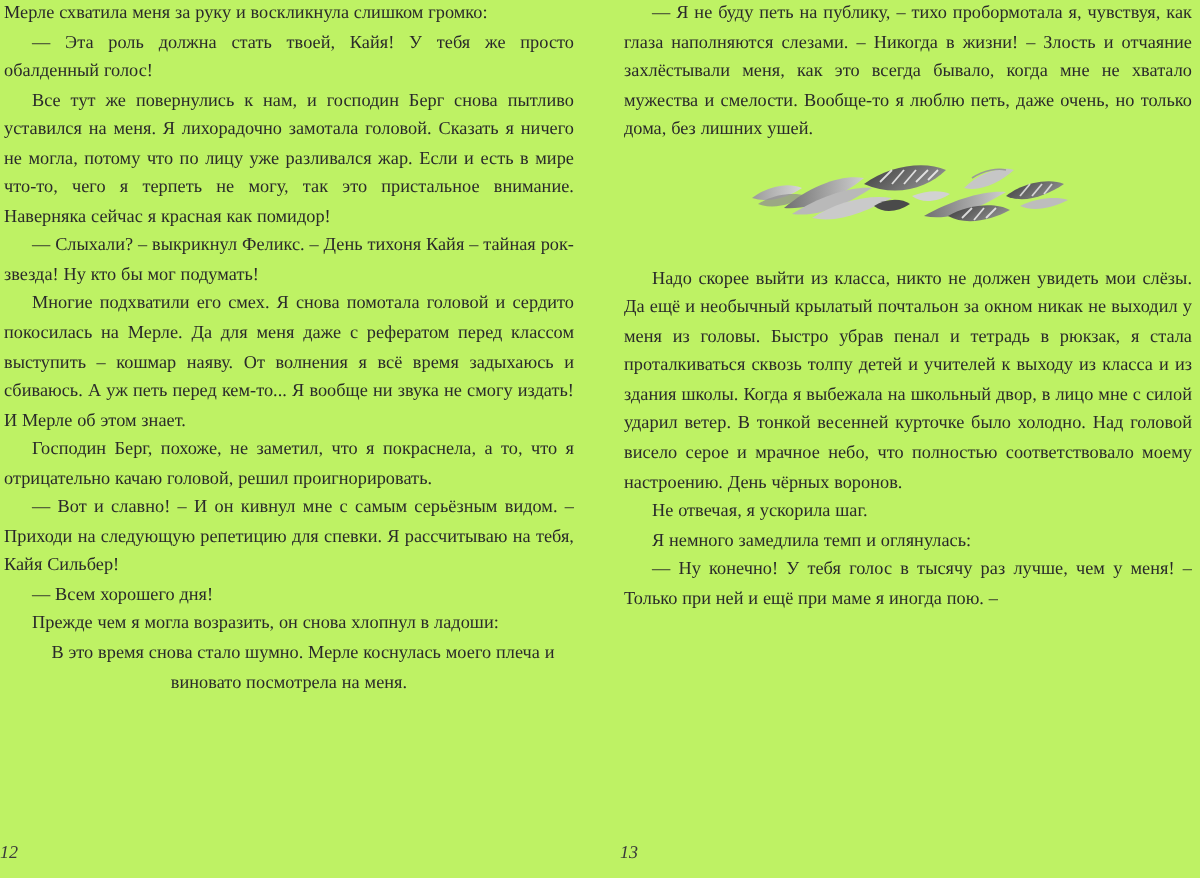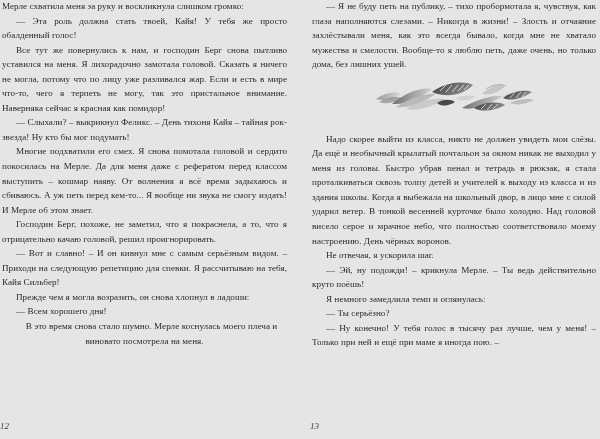--- a/index.html
+++ b/index.html
@@ -11,21 +11,21 @@
     width: 600px;
     height: 439px;
     overflow: hidden;
     font-family: "Liberation Serif", "DejaVu Serif", serif;
     color: #2a2a2a;
   }
   .spread {
     position: relative;
     width: 600px;
     height: 439px;
-    background: #e5e5e5;
+    background: #bef264;
     display: flex;
     justify-content: space-between;
   }
   .page {
     position: relative;
     box-sizing: border-box;
     height: 439px;
   }
   .page-left {
     width: 290px;
@@ -93,22 +93,22 @@
 
   <div class="page page-left">
     <div class="textblock">
       <p class="noindent">Мерле схватила меня за руку и воскликнула слишком громко:</p>
       <p>— Эта роль должна стать твоей, Кайя! У тебя же просто обалденный голос!</p>
       <p>Все тут же повернулись к нам, и господин Берг снова пытливо уставился на меня. Я лихорадочно замотала головой. Сказать я ничего не могла, потому что по лицу уже разливался жар. Если и есть в мире что-то, чего я терпеть не могу, так это пристальное внимание. Наверняка сейчас я красная как помидор!</p>
       <p>— Слыхали? – выкрикнул Феликс. – День тихоня Кайя – тайная рок-звезда! Ну кто бы мог подумать!</p>
       <p>Многие подхватили его смех. Я снова помотала головой и сердито покосилась на Мерле. Да для меня даже с рефератом перед классом выступить – кошмар наяву. От волнения я всё время задыхаюсь и сбиваюсь. А уж петь перед кем-то... Я вообще ни звука не смогу издать! И Мерле об этом знает.</p>
       <p>Господин Берг, похоже, не заметил, что я покраснела, а то, что я отрицательно качаю головой, решил проигнорировать.</p>
       <p>— Вот и славно! – И он кивнул мне с самым серьёзным видом. – Приходи на следующую репетицию для спевки. Я рассчитываю на тебя, Кайя Сильбер!</p>
+      <p>— Всем хорошего дня!</p>
       <p>Прежде чем я могла возразить, он снова хлопнул в ладоши:</p>
-      <p>— Всем хорошего дня!</p>
       <p class="block-tail">В это время снова стало шумно. Мерле коснулась моего плеча и виновато посмотрела на меня.</p>
     </div>
     <div class="folio">12</div>
   </div>
 
   <div class="page page-right">
     <div class="textblock">
       <p>— Я не буду петь на публику, – тихо пробормотала я, чувствуя, как глаза наполняются слезами. – Никогда в жизни! – Злость и отчаяние захлёстывали меня, как это всегда бывало, когда мне не хватало мужества и смелости. Вообще-то я люблю петь, даже очень, но только дома, без лишних ушей.</p>
 
       <div class="ornament">
@@ -167,21 +167,19 @@
             <path d="M146 20 L151 14"></path>
             <path d="M152 19 L156 14"></path>
           </g>
 
           <path d="M140 25 C148 21, 158 20, 164 22 C156 26, 147 28, 140 25 Z" fill="#bdbdbd"></path>
         </svg>
       </div>
 
       <p>Надо скорее выйти из класса, никто не должен увидеть мои слёзы. Да ещё и необычный крылатый почтальон за окном никак не выходил у меня из головы. Быстро убрав пенал и тетрадь в рюкзак, я стала проталкиваться сквозь толпу детей и учителей к выходу из класса и из здания школы. Когда я выбежала на школьный двор, в лицо мне с силой ударил ветер. В тонкой весенней курточке было холодно. Над головой висело серое и мрачное небо, что полностью соответствовало моему настроению. День чёрных воронов.</p>
       <p>Не отвечая, я ускорила шаг.</p>
-      <p>— Эй, ну подожди! – крикнула Мерле. – Ты ведь действительно круто поёшь!</p>
       <p>Я немного замедлила темп и оглянулась:</p>
-      <p>— Ты серьёзно?</p>
       <p>— Ну конечно! У тебя голос в тысячу раз лучше, чем у меня! – Только при ней и ещё при маме я иногда пою. –</p>
     </div>
     <div class="folio">13</div>
   </div>
 
 </div>
 
 </body></html>

